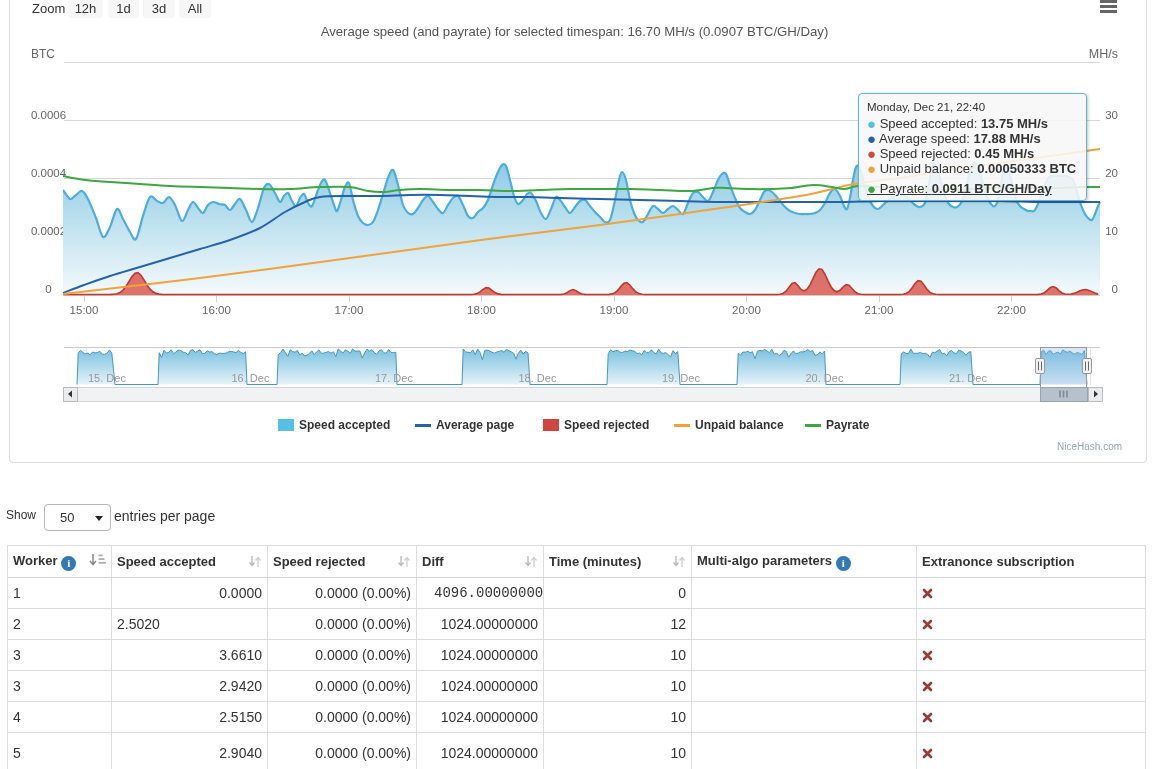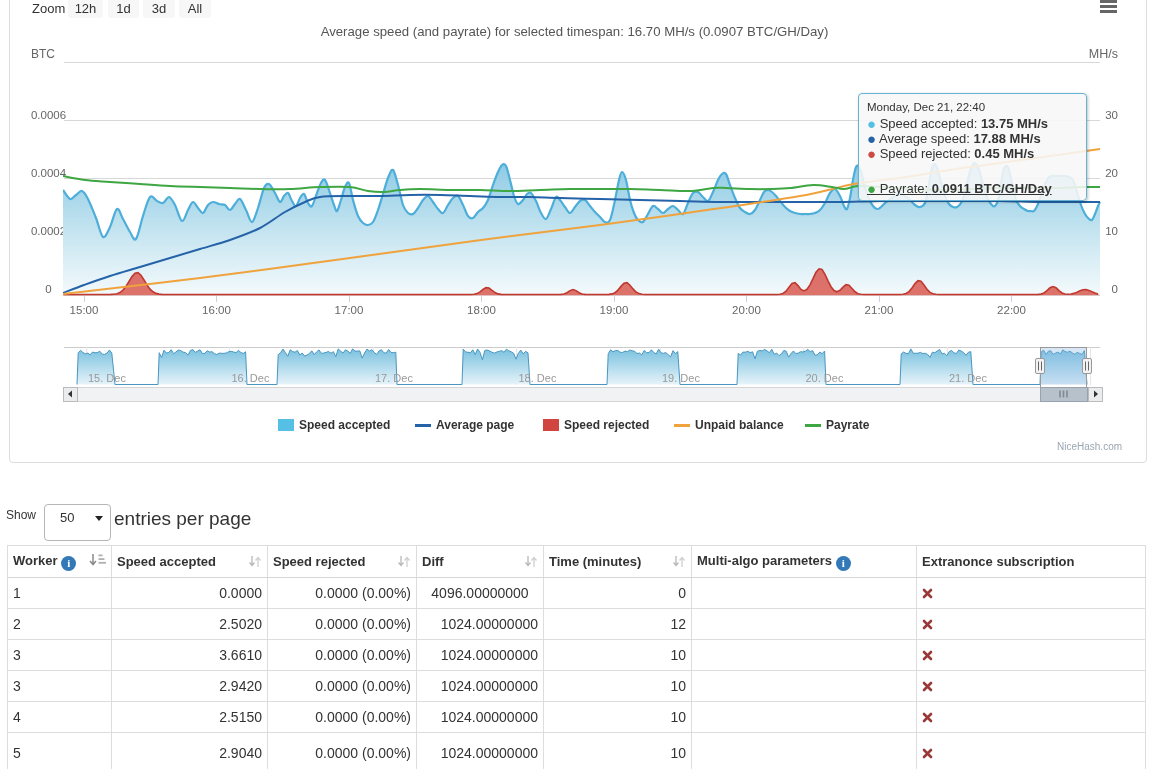--- a/index.html
+++ b/index.html
@@ -129,29 +129,30 @@
  <div style="position:absolute;left:1057px;top:441px;font-weight:normal;font-size:10px;color:#9aa7b3;">NiceHash.com</div>
 </div>
 
 <div style="position:absolute;left:858px;top:93px;width:229px;height:108px;
  background:rgba(247,247,247,0.88);border:1px solid #64b3d5;border-radius:4px;
  box-shadow:1px 1px 3px rgba(0,0,0,0.25);font-size:13px;color:#333;box-sizing:border-box;">
  <div style="position:absolute;left:8px;top:7px;font-size:11.5px;">Monday, Dec 21, 22:40</div>
  <div style="position:absolute;left:8px;top:21px;white-space:nowrap;"><span style="color:#55bfe6;font-size:15px;vertical-align:-1px;">●</span><span> Speed accepted: </span><b>13.75 MH/s</b></div>
  <div style="position:absolute;left:8px;top:36px;white-space:nowrap;"><span style="color:#2563a8;font-size:15px;vertical-align:-1px;">●</span><span> Average speed: </span><b>17.88 MH/s</b></div>
  <div style="position:absolute;left:8px;top:51px;white-space:nowrap;"><span style="color:#cc4b45;font-size:15px;vertical-align:-1px;">●</span><span> Speed rejected: </span><b>0.45 MH/s</b></div>
+ <div style="position:absolute;left:8px;top:66px;white-space:nowrap;"><span style="color:#f0a23c;font-size:15px;vertical-align:-1px;">●</span><span> Unpaid balance: </span><b>0.00050333 BTC</b></div>
  <div style="position:absolute;left:8px;top:86px;white-space:nowrap;text-decoration:underline;"><span style="color:#3ea642;font-size:15px;vertical-align:-1px;">●</span><span> Payrate: </span><b>0.0911 BTC/GH/Day</b></div>
 </div>
 
 <div style="position:absolute;left:6px;top:508px;font-size:12px;color:#333;">Show</div>
-<div style="position:absolute;left:44px;top:504px;width:67px;height:37px;border:1px solid #b6b6b6;border-radius:4px;box-sizing:border-box;">
+<div style="position:absolute;left:44px;top:504px;width:67px;height:27px;border:1px solid #b6b6b6;border-radius:4px;box-sizing:border-box;">
  <div style="position:absolute;left:15px;top:5px;font-size:13px;color:#333;">50</div>
  <div style="position:absolute;right:7px;top:11px;width:0;height:0;border-left:4px solid transparent;border-right:4px solid transparent;border-top:5px solid #222;"></div>
 </div>
-<div style="position:absolute;left:114px;top:508px;font-size:19px;color:#333;">entries per page</div>
+<div style="position:absolute;left:114px;top:508px;font-size:14px;color:#333;">entries per page</div>
 <table style="position:absolute;left:7px;top:545px;width:1138px;border-collapse:collapse;font-size:14px;color:#333;table-layout:fixed;">
 <colgroup>
       <col style="width:104px">
       <col style="width:156px">
       <col style="width:149px">
       <col style="width:127px">
       <col style="width:148px">
       <col style="width:225px">
       <col style="width:229px">
     </colgroup>
@@ -179,30 +180,30 @@
               <path d="M4 1 v9 M1.5 7.5 L4 10.5 L6.5 7.5" fill="none" stroke="#b8b8b8" stroke-width="1.3"></path>
               <path d="M10 12 v-9 M7.5 5.5 L10 2.5 L12.5 5.5" fill="none" stroke="#cfcfcf" stroke-width="1.3"></path>
             </svg></span></th>
 <th style="border:1px solid #ddd;border-bottom:1px solid #d5d5d5;text-align:left;padding:0 5px;font-size:13px;font-weight:bold;">Multi-algo parameters <span style="display:inline-block;width:15px;height:15px;border-radius:50%;background:#3379b7;color:#fff;font-size:11px;font-weight:bold;text-align:center;line-height:15px;vertical-align:-2px;font-family:'Liberation Serif',serif;">i</span></th>
 <th style="border:1px solid #ddd;border-bottom:1px solid #d5d5d5;text-align:left;padding:0 5px;font-size:13px;font-weight:bold;">Extranonce subscription</th>
 </tr>
 <tr style="height:31px;">
 <td style="border:1px solid #ddd;padding:0 5px;">1</td>
 <td style="border:1px solid #ddd;padding:0 5px;text-align:right;">0.0000</td>
 <td style="border:1px solid #ddd;padding:0 5px;text-align:right;">0.0000 (0.00%)</td>
-<td style="border:1px solid #ddd;padding:0 0;text-align:center;">4096.00000000</td>
+<td style="border:1px solid #ddd;padding:0 17px;text-align:left;font-family:Liberation Mono, monospace;">4096.00000000</td>
 <td style="border:1px solid #ddd;padding:0 5px;text-align:right;">0</td>
 <td style="border:1px solid #ddd;padding:0 5px;"></td>
 <td style="border:1px solid #ddd;padding:0 5px;"><svg width="11" height="11" viewBox="0 0 11 11" style="vertical-align:-1px">
             <path d="M2 2 L9 9 M9 2 L2 9" stroke="#993a38" stroke-width="2.6" stroke-linecap="round"></path>
           </svg></td>
 </tr>
 <tr style="height:31px;">
 <td style="border:1px solid #ddd;padding:0 5px;">2</td>
-<td style="border:1px solid #ddd;padding:0 5px;text-align:right;">2.5020</td>
+<td style="border:1px solid #ddd;padding:0 5px;text-align:left;">2.5020</td>
 <td style="border:1px solid #ddd;padding:0 5px;text-align:right;">0.0000 (0.00%)</td>
 <td style="border:1px solid #ddd;padding:0 5px;text-align:right;">1024.00000000</td>
 <td style="border:1px solid #ddd;padding:0 5px;text-align:right;">12</td>
 <td style="border:1px solid #ddd;padding:0 5px;"></td>
 <td style="border:1px solid #ddd;padding:0 5px;"><svg width="11" height="11" viewBox="0 0 11 11" style="vertical-align:-1px">
             <path d="M2 2 L9 9 M9 2 L2 9" stroke="#993a38" stroke-width="2.6" stroke-linecap="round"></path>
           </svg></td>
 </tr>
 <tr style="height:31px;">
 <td style="border:1px solid #ddd;padding:0 5px;">3</td>

